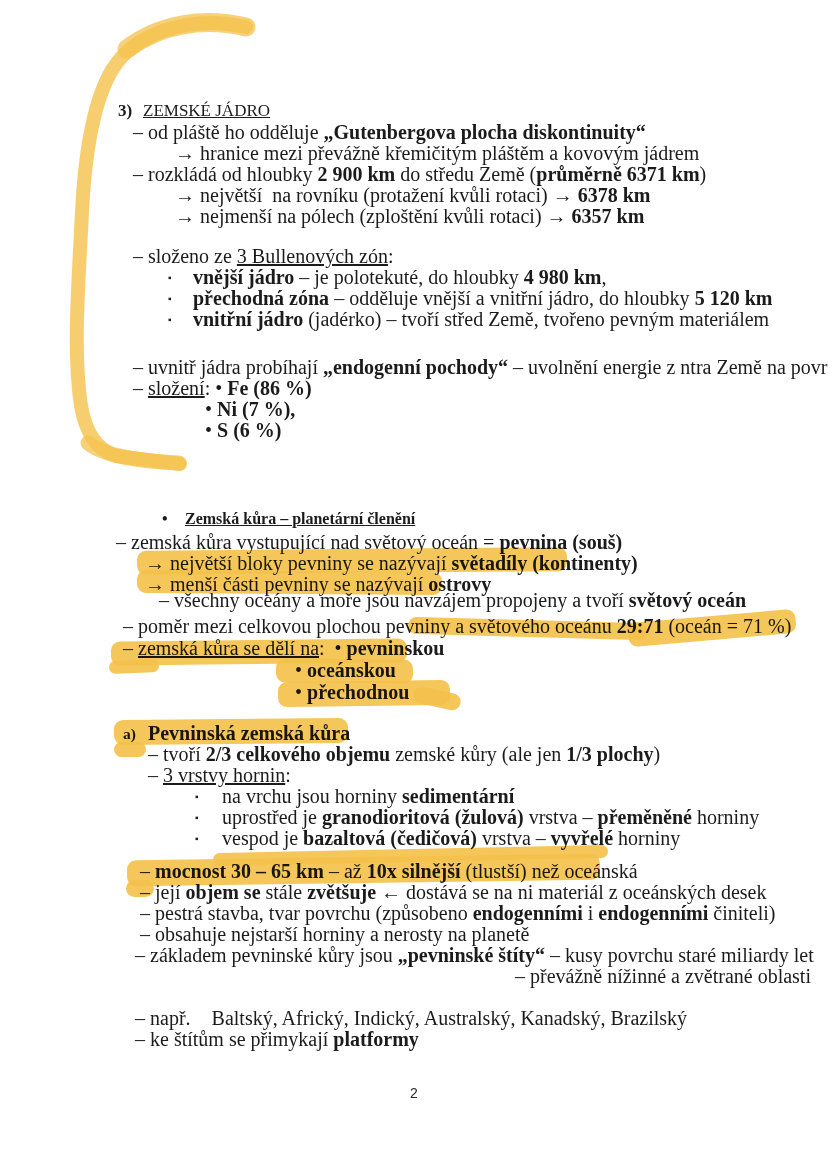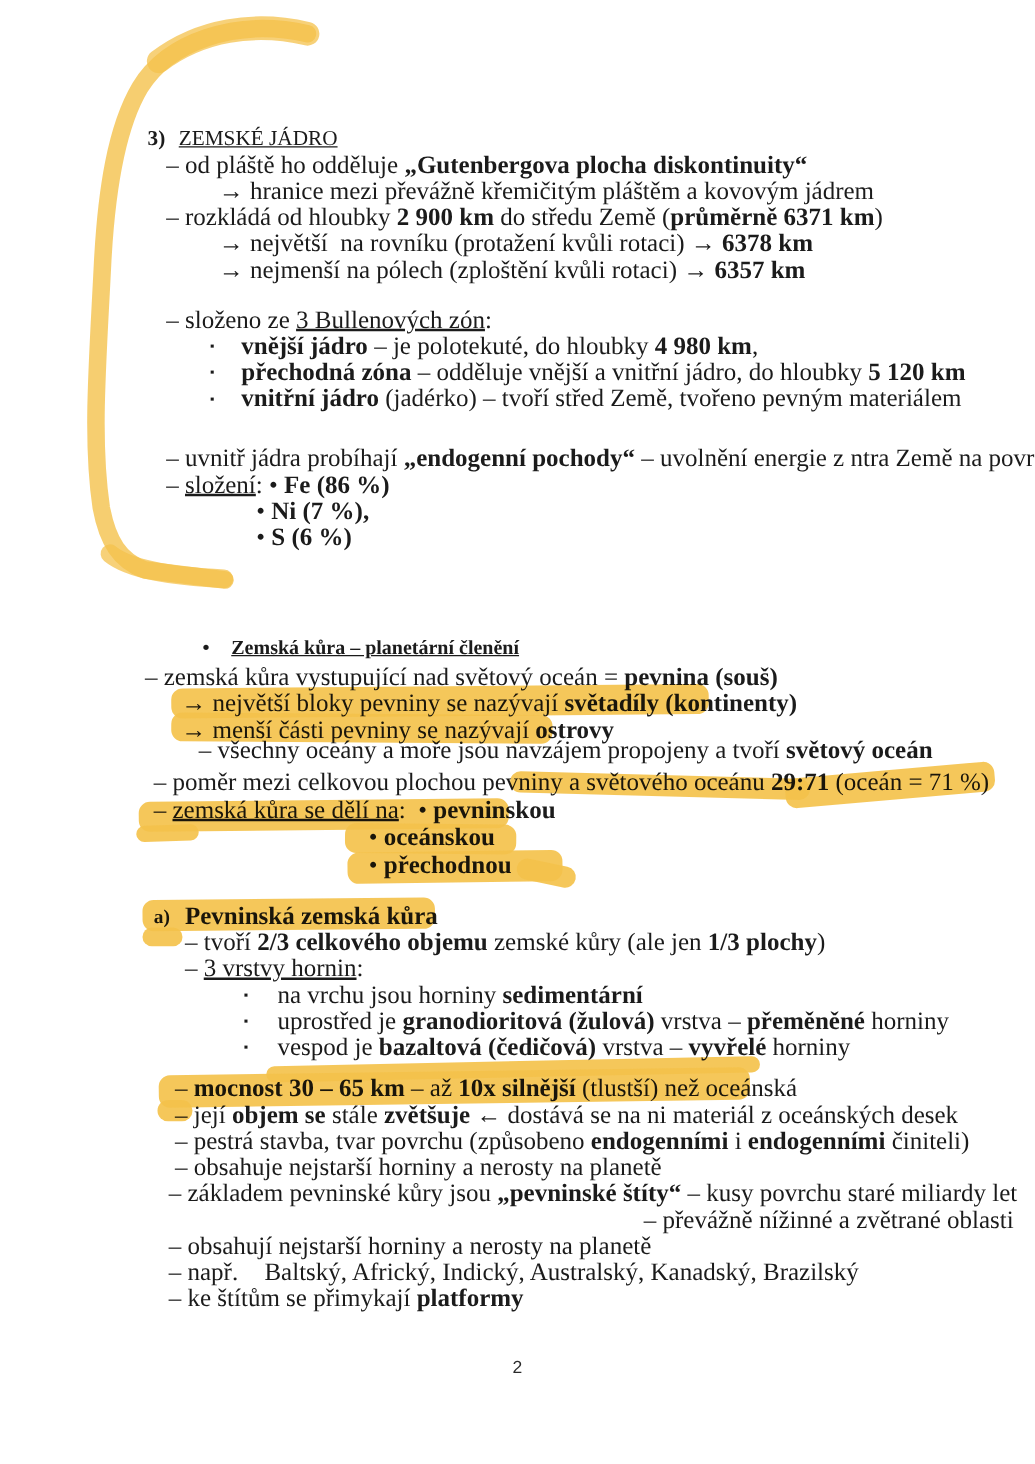--- a/index.html
+++ b/index.html
@@ -90,21 +90,20 @@
       <span class="marker sq" style="left: 195px; top: 807px;">▪</span>
       <div class="line" style="left: 222px; top: 807px;"><span>uprostřed je </span><span class="b">granodioritová (žulová)</span><span> vrstva – </span><span class="b">přeměněné</span><span> horniny</span></div>
       <span class="marker sq" style="left: 195px; top: 828px;">▪</span>
       <div class="line" style="left: 222px; top: 828px;"><span>vespod je </span><span class="b">bazaltová (čedičová)</span><span> vrstva – </span><span class="b">vyvřelé</span><span> horniny</span></div>
       <div class="line" style="left: 140px; top: 861px;"><span>– </span><span class="b">mocnost 30 – 65 km</span><span> – až </span><span class="b">10x silnější</span><span> (tlustší) než oceánská</span></div>
       <div class="line" style="left: 140px; top: 882px;"><span>– její </span><span class="b">objem se</span><span> stále </span><span class="b">zvětšuje</span><span> ← dostává se na ni materiál z oceánských desek</span></div>
       <div class="line" style="left: 140px; top: 903px;"><span>– pestrá stavba, tvar povrchu (způsobeno </span><span class="b">endogenními</span><span> i </span><span class="b">endogenními</span><span> činiteli)</span></div>
       <div class="line" style="left: 135px; top: 945px;"><span>– základem pevninské kůry jsou </span><span class="b">„pevninské štíty“</span><span> – kusy povrchu staré miliardy let</span></div>
       <div class="line" style="left: 140px; top: 924px;"><span>– obsahuje nejstarší horniny a nerosty na planetě</span></div>
       <div class="line" style="left: 515px; top: 966px;"><span>– převážně nížinné a zvětrané oblasti</span></div>
-      <div class="line" style="left: 135px; top: 987px;"><span>– obsahují nejstarší horniny a nerosty na planetě</span></div>
       <div class="line" style="left: 135px; top: 1008px;"><span>– např. </span><span class="i">Baltský, Africký, Indický, Australský, Kanadský, Brazilský</span></div>
       <div class="line" style="left: 135px; top: 1029px;"><span>– ke štítům se přimykají </span><span class="b">platformy</span></div>
     </div>
 
   <div class="annotation-layer">
       <div class="hl" style="left: 137px; top: 549px; width: 430px; height: 24px; transform: rotate(-0.5deg); background: rgb(244, 194, 76);"></div>
       <div class="hl" style="left: 137px; top: 571px; width: 305px; height: 23px; transform: rotate(0.4deg); background: rgb(244, 194, 76);"></div>
       <div class="hl" style="left: 408px; top: 620px; width: 240px; height: 17px; transform: rotate(1.5deg); background: rgb(244, 194, 76);"></div>
       <div class="hl" style="left: 628px; top: 616px; width: 168px; height: 24px; transform: rotate(-5deg); background: rgb(244, 194, 76);"></div>
       <div class="hl" style="left: 111px; top: 640px; width: 296px; height: 24px; transform: rotate(-0.6deg); background: rgb(244, 194, 76);"></div>

